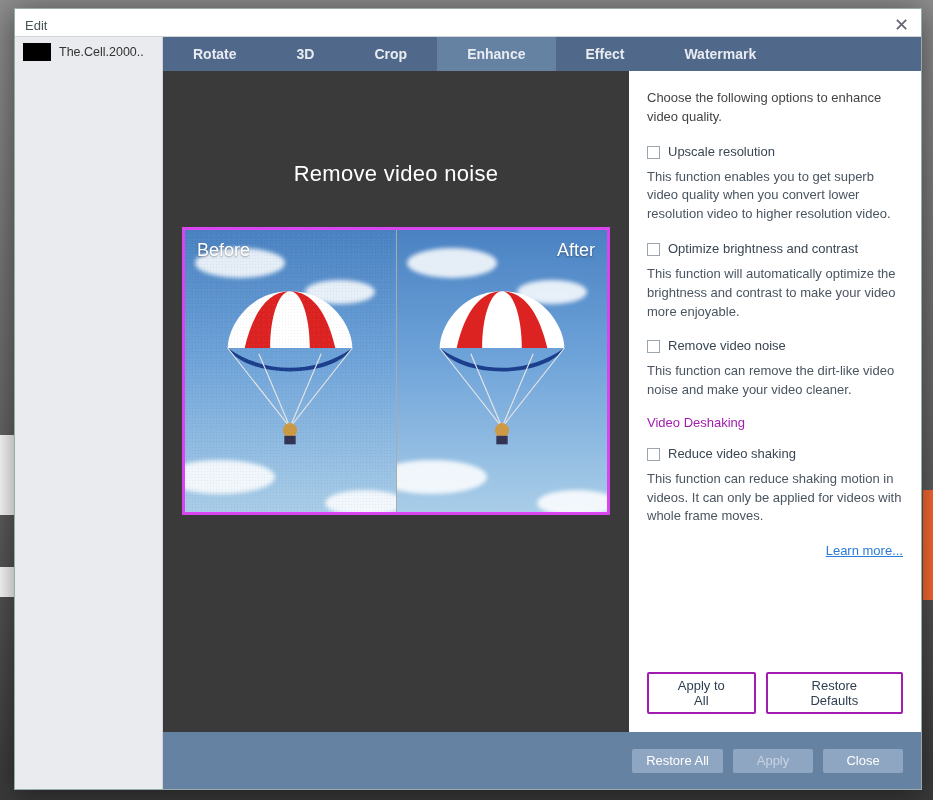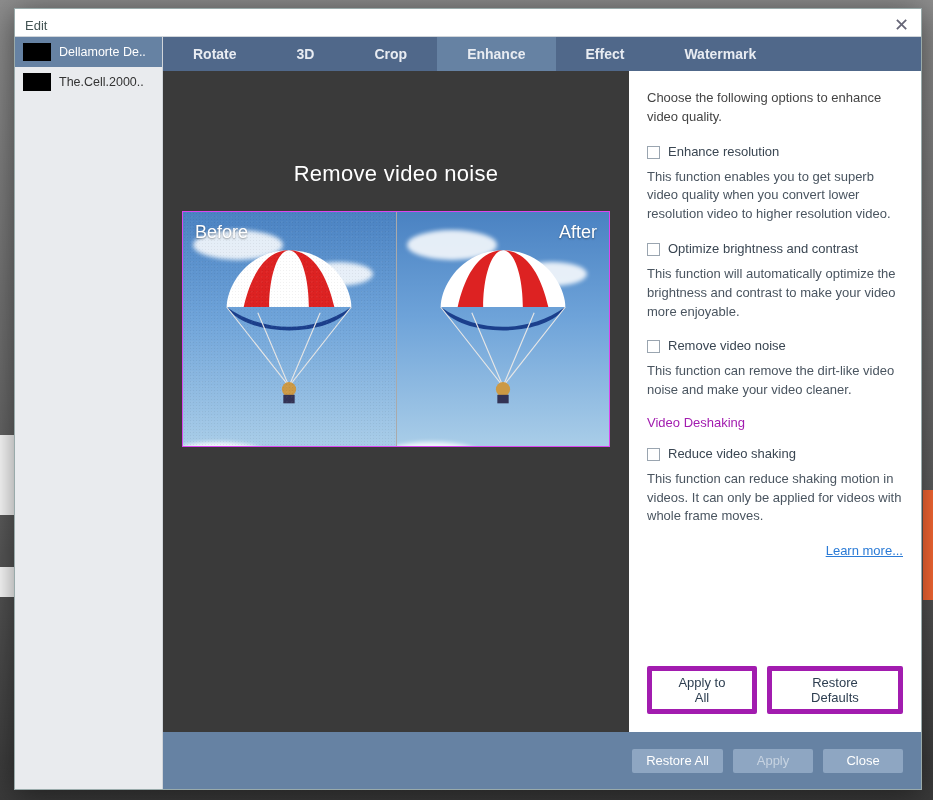--- a/index.html
+++ b/index.html
@@ -119,25 +119,26 @@
     padding: 40px 12px 20px;
   }
   .preview-title {
     font-size: 22px;
     font-weight: 300;
     margin: 50px 0 24px;
     letter-spacing: 0.3px;
   }
   .preview-box {
     width: 428px;
-    height: 236px;
-    border: 1px solid #d946ef;
+    height: 288px;
+    border: 3px solid #d946ef;
     display: flex;
     background: #222;
     position: relative;
+    margin-top: 16px;
   }
   .preview-half {
     flex: 1;
     position: relative;
     overflow: hidden;
   }
   .preview-half + .preview-half { border-left: 1px solid #aaa; }
   .sky {
     position: absolute; inset: 0;
     background: linear-gradient(180deg,#4a82c2 0%, #6ea3d9 45%, #a9cde8 100%);
@@ -217,21 +218,21 @@
     cursor:pointer;
   }
   .panel-spacer { flex: 1; }
   .panel-btns {
     display: flex;
     gap: 10px;
     justify-content: flex-end;
     margin-bottom: 6px;
   }
   .wbtn {
-    border: 5px solid #a21caf;
+    border: 2px solid #a21caf;
     background: #fff;
     color: #2d3e50;
     padding: 4px 24px;
     font-size: 13px;
     border-radius: 2px;
     cursor: pointer;
   }
   .footer {
     height: 57px;
     background: #6682a3;
@@ -263,24 +264,20 @@
 <div class="bg-orange"></div>
 
 <div class="window">
   <div class="titlebar">
     <span class="title">Edit</span>
     <span class="close-x">✕</span>
   </div>
 
   <div class="body">
     <div class="sidebar">
-      <div class="sidebar-item active">
-        <div class="thumb"></div>
-        <span>Dellamorte De..</span>
-      </div>
       <div class="sidebar-item">
         <div class="thumb"></div>
         <span>The.Cell.2000..</span>
       </div>
     </div>
 
     <div class="main">
       <div class="tabs">
         <div class="tab">
             <span>Rotate</span>
@@ -348,21 +345,21 @@
               <div class="label-ba label-after">After</div>
             </div>
           </div>
         </div>
 
         <div class="panel">
           <div class="intro">Choose the following options to enhance video quality.</div>
 
           <div class="opt">
             <span class="opt-box"></span>
-            <span class="opt-label">Enhance resolution</span>
+            <span class="opt-label">Upscale resolution</span>
           </div>
           <div class="desc">This function enables you to get superb video quality when you convert lower resolution video to higher resolution video.</div>
 
           <div class="opt">
             <span class="opt-box"></span>
             <span class="opt-label">Optimize brightness and contrast</span>
           </div>
           <div class="desc">This function will automatically optimize the brightness and contrast to make your video more enjoyable.</div>
 
           <div class="opt">

